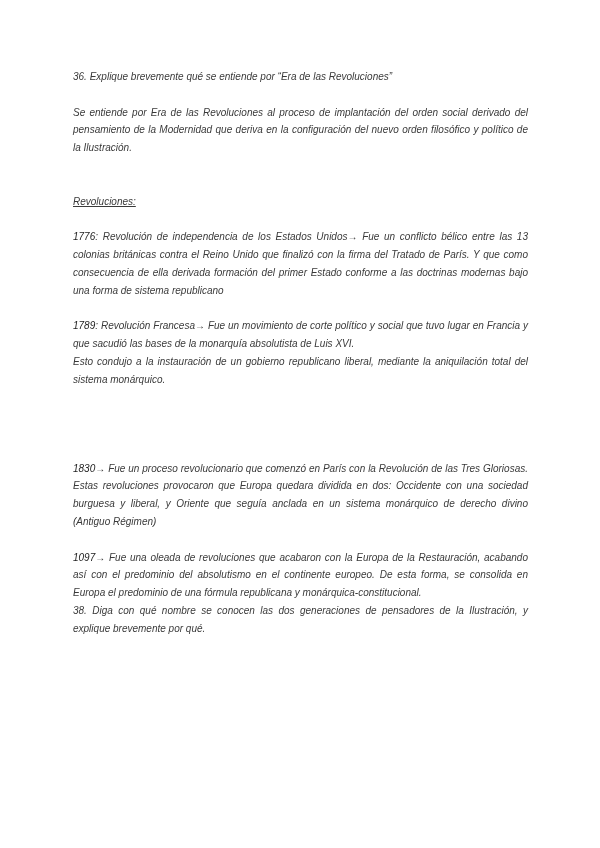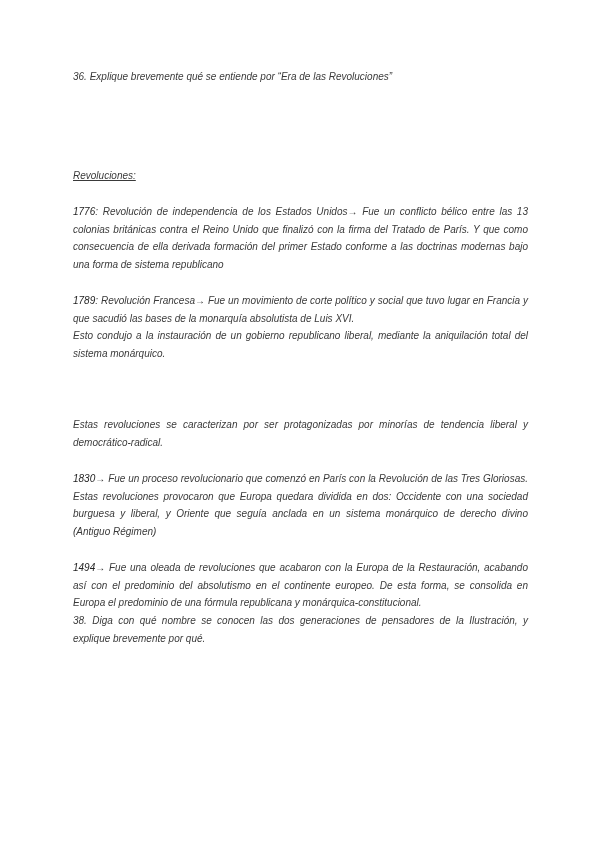--- a/index.html
+++ b/index.html
@@ -4,46 +4,46 @@
   <style>
     html, body { margin: 0; padding: 0; background: #ffffff; }
     body { width: 600px; height: 848px; position: relative; overflow: hidden; }
     .page {
       position: absolute; left: 73px; top: 68px; width: 455px;
       font-family: "Liberation Sans", sans-serif;
       font-size: 10px; line-height: 17.8px; color: #3a3a3a; font-style: italic;
     }
     .p { margin: 0; text-align: justify; }
     .gap { height: 17.8px; }
-    .u { text-decoration: underline; margin-top: 28px; }
+    .u { text-decoration: underline; }
     .bold-num { color: #222; }
   </style>
 </head>
 <body>
 
 <div class="page">
   <p class="p">36. Explique brevemente qué se entiende por “Era de las Revoluciones”</p>
   <div class="gap"></div>
+  <p class="p">Se entiende por Era de las Revoluciones al proceso de implantación del orden social derivado del pensamiento de la Modernidad que deriva en la configuración del nuevo orden filosófico y político de la Ilustración.</p>
   <div class="gap"></div>
   <div class="gap"></div>
   <p class="p u">Revoluciones:</p>
   <div class="gap"></div>
 
   <p class="p"><span class="bold-num">1776</span><span>: Revolución de independencia de los Estados Unidos→ Fue un conflicto bélico entre las 13 colonias británicas contra el Reino Unido que finalizó con la firma del Tratado de París. Y que como consecuencia de ella derivada formación del primer Estado conforme  a las doctrinas modernas bajo una forma de sistema republicano</span></p>
   <div class="gap"></div>
 
   <p class="p"><span class="bold-num">1789</span><span>: Revolución Francesa→ Fue un movimiento de corte político y social que tuvo lugar en Francia y que sacudió las bases de la monarquía absolutista de Luis XVI.</span></p>
   <p class="p">Esto condujo a la instauración de un gobierno republicano liberal, mediante la aniquilación total del sistema monárquico.</p>
   <div class="gap"></div>
 
   <div class="gap"></div>
 
   <div class="gap"></div>
 
-  <p class="p">Estas revoluciones se caracterizan por ser protagonizadas por minorías de tendencia liberal y democrático-radical.</p>
   <div class="gap"></div>
 
   <p class="p"><span class="bold-num">1830</span><span>→ Fue un proceso revolucionario que comenzó en París  con la Revolución de las Tres Gloriosas. Estas revoluciones provocaron que Europa quedara dividida en dos: Occidente  con una sociedad burguesa y liberal, y Oriente que seguía anclada en un sistema monárquico de derecho divino (Antiguo Régimen)</span></p>
   <div class="gap"></div>
 
-  <p class="p"><span class="bold-num">1494</span><span>→ Fue una oleada de revoluciones que acabaron con la Europa de la Restauración, acabando así con el predominio del absolutismo en el continente europeo. De esta forma, se consolida en Europa el predominio de una fórmula republicana y monárquica-constitucional.</span></p>
+  <p class="p"><span class="bold-num">1097</span><span>→ Fue una oleada de revoluciones que acabaron con la Europa de la Restauración, acabando así con el predominio del absolutismo en el continente europeo. De esta forma, se consolida en Europa el predominio de una fórmula republicana y monárquica-constitucional.</span></p>
   <p class="p">38. Diga con qué nombre se conocen las dos generaciones de pensadores de la Ilustración, y explique brevemente por qué.</p>
 </div>
 
 </body></html>

